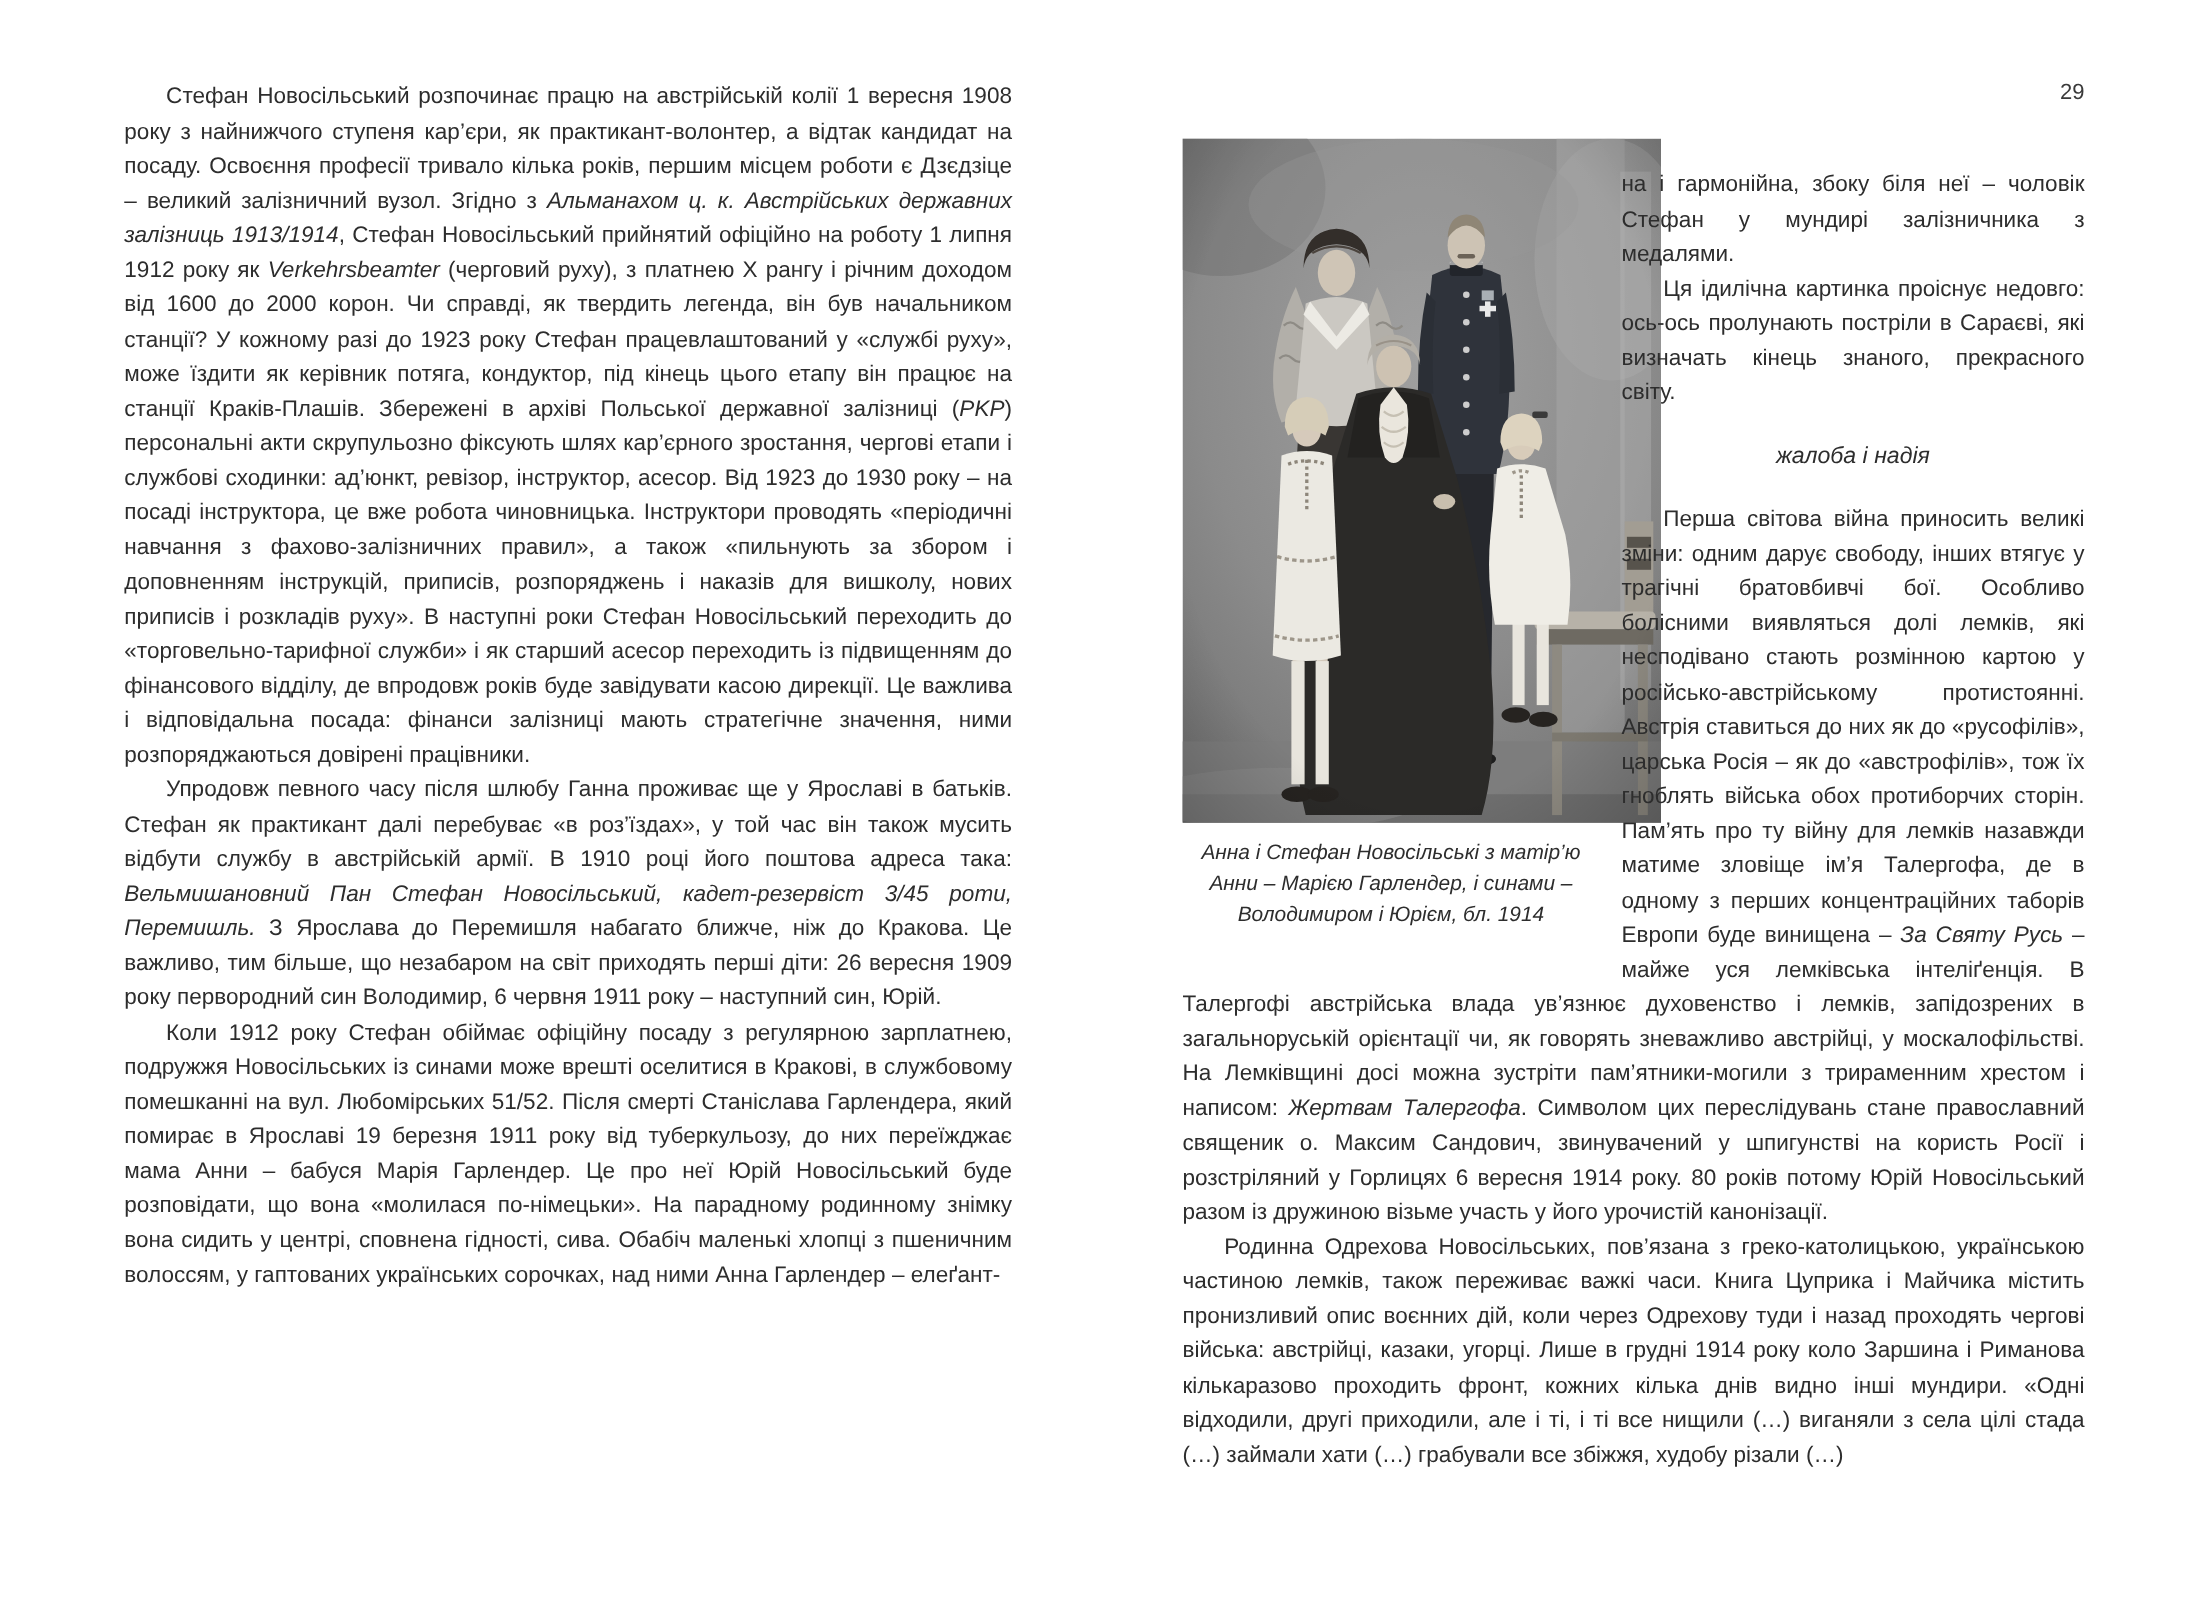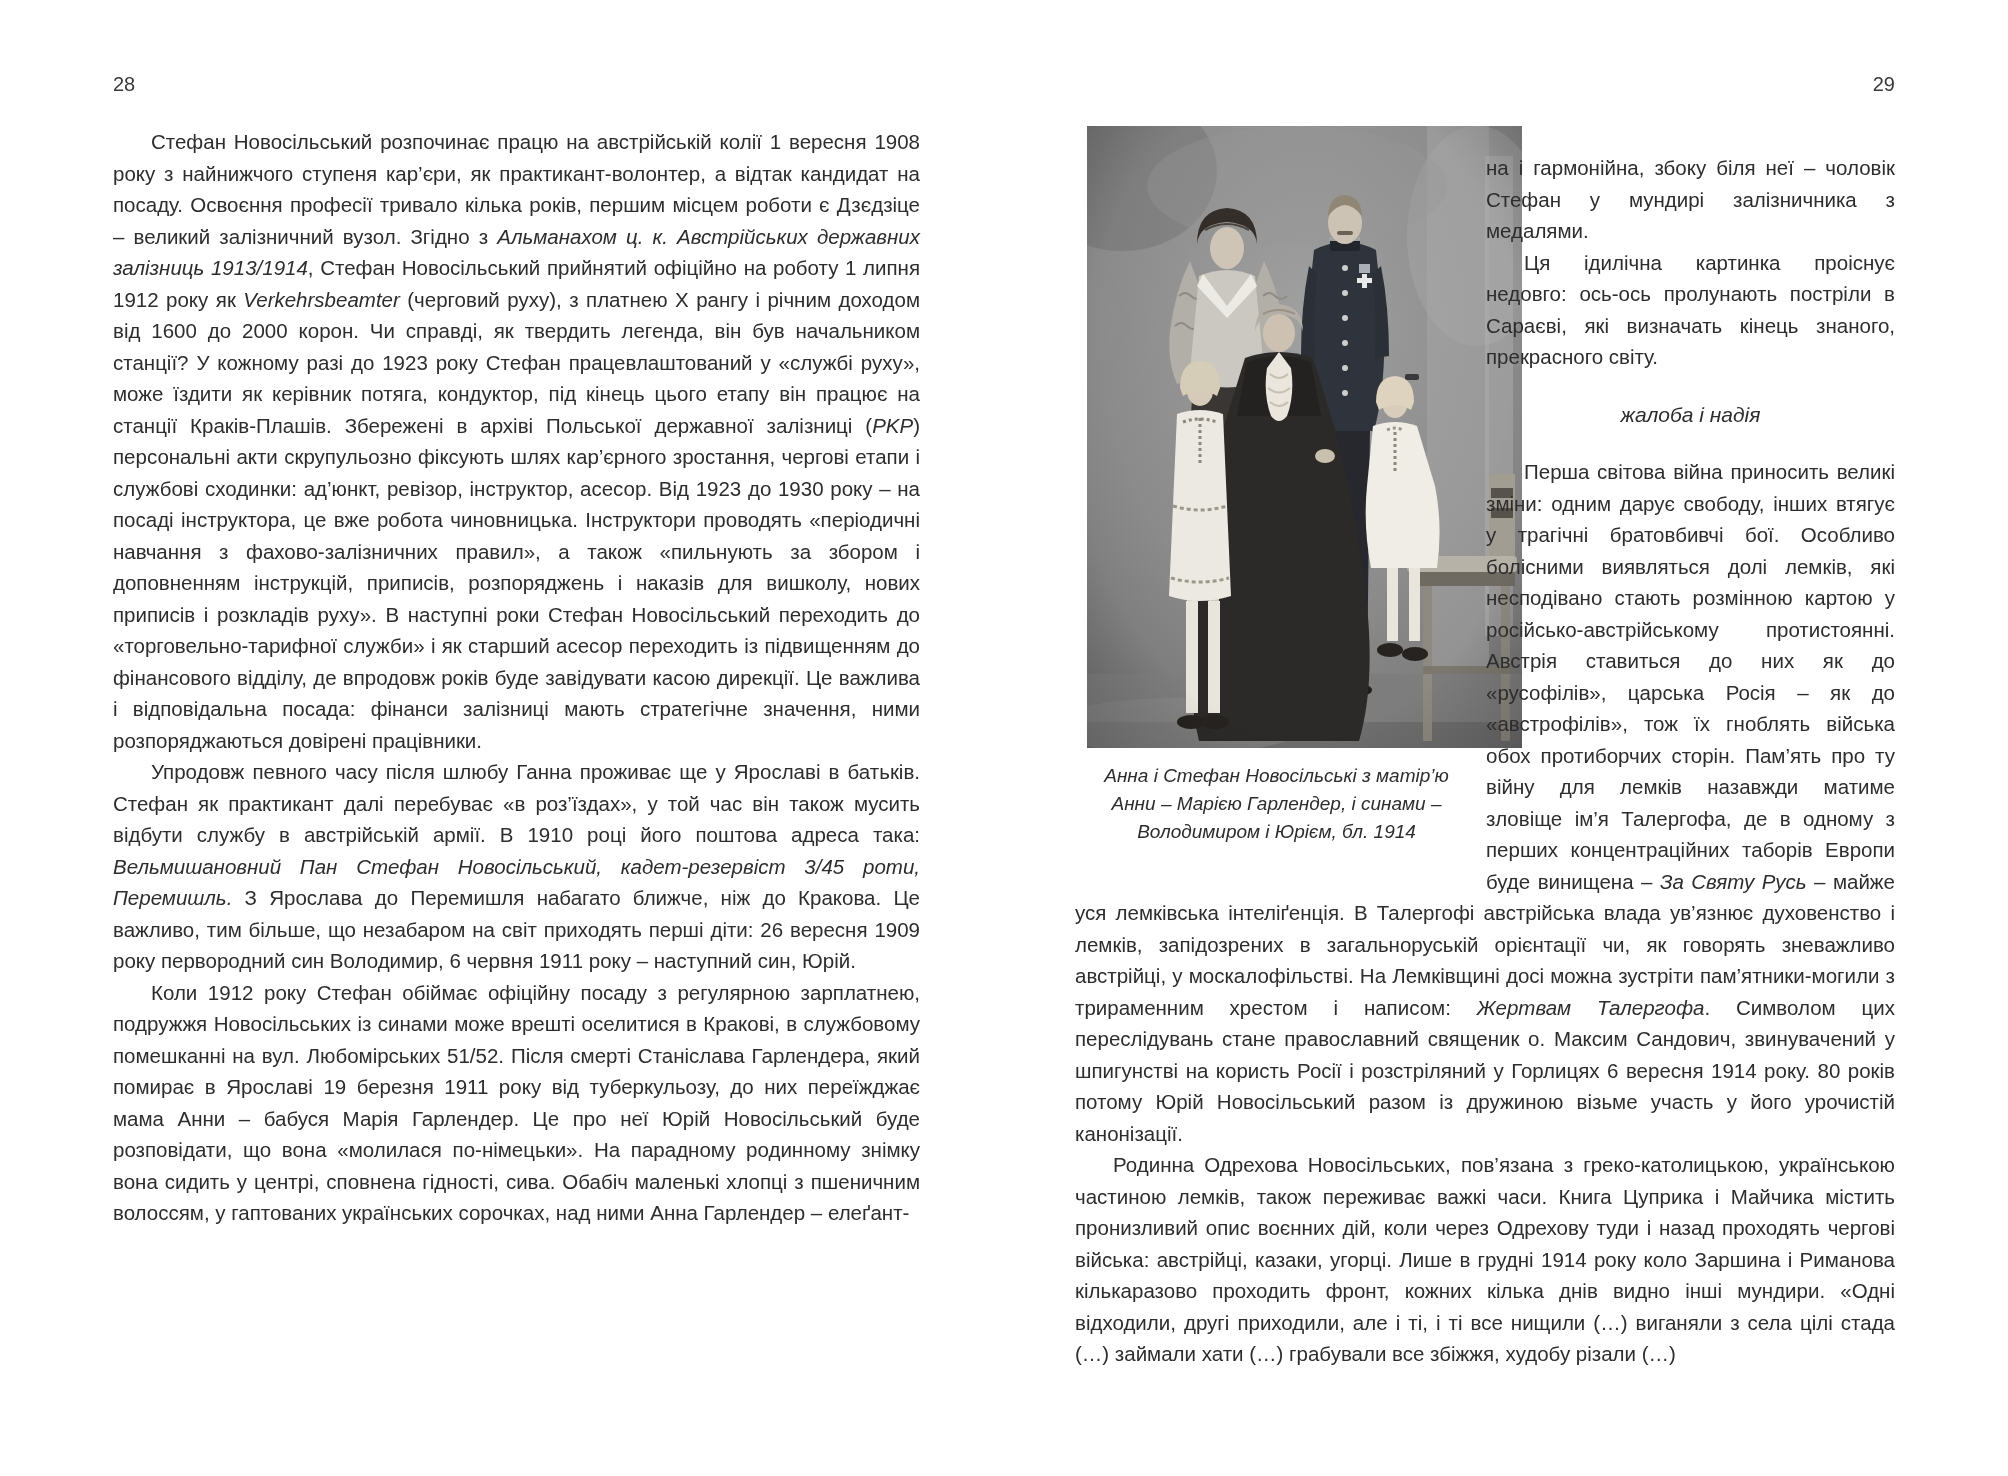--- a/index.html
+++ b/index.html
@@ -31,39 +31,38 @@
   .section-heading{
     text-align:center;
     font-style:italic;
     font-size:21px;
     line-height:31.5px;
     margin:26px 0;
   }
   figure.photo{
     float:left;
     width:379px;
-    margin:0 20px 26px 12px;
+    margin:0 20px 26px 0;
     padding:0;
   }
   figure.photo svg{display:block;}
   figcaption{
     margin-top:14px;
     font-style:italic;
     font-size:19px;
     line-height:28px;
     text-align:center;
     color:#2d2d2d;
   }
   i{font-style:italic;}
 </style>
 </head>
 <body>
 
 <div class="page page-left">
-  <div class="pagenum">28</div>
   <div class="textflow">
       <p class="para ind"><span>Стефан Новосільський розпочинає працю на австрійській колії 1 вересня 1908 року з найнижчого ступеня кар’єри, як практикант-волонтер, а відтак кандидат на посаду. Освоєння професії тривало кілька років, першим місцем роботи є Дзєдзіце – великий залізничний вузол. Згідно з </span><i>Альманахом ц. к. Австрійських державних залізниць 1913/1914</i><span>, Стефан Новосільський прийнятий офіційно на роботу 1 липня 1912 року як </span><i>Verkehrsbeamter</i><span> (черговий руху), з платнею X рангу і річним доходом від 1600 до 2000 корон. Чи справді, як твердить легенда, він був начальником станції? У кожному разі до 1923 року Стефан працевлаштований у «службі руху», може їздити як керівник потяга, кондуктор, під кінець цього етапу він працює на станції Краків-Плашів. Збережені в архіві Польської державної залізниці (</span><i>PKP</i><span>) персональні акти скрупульозно фіксують шлях кар’єрного зростання, чергові етапи і службові сходинки: ад’юнкт, ревізор, інструктор, асесор. Від 1923 до 1930 року – на посаді інструктора, це вже робота чиновницька. Інструктори проводять «періодичні навчання з фахово-залізничних правил», а також «пильнують за збором і доповненням інструкцій, приписів, розпоряджень і наказів для вишколу, нових приписів і розкладів руху». В наступні роки Стефан Новосільський переходить до «торговельно-тарифної служби» і як старший асесор переходить із підвищенням до фінансового відділу, де впродовж років буде завідувати касою дирекції. Це важлива і відповідальна посада: фінанси залізниці мають стратегічне значення, ними розпоряджаються довірені працівники.</span></p>
       <p class="para ind"><span>Упродовж певного часу після шлюбу Ганна проживає ще у Ярославі в батьків. Стефан як практикант далі перебуває «в роз’їздах», у той час він також мусить відбути службу в австрійській армії. В 1910 році його поштова адреса така: </span><i>Вельмишановний Пан Стефан Новосільський, кадет-резервіст 3/45 роти, Перемишль.</i><span> З Ярослава до Перемишля набагато ближче, ніж до Кракова. Це важливо, тим більше, що незабаром на світ приходять перші діти: 26 вересня 1909 року первородний син Володимир, 6 червня 1911 року – наступний син, Юрій.</span></p>
       <p class="para ind"><span>Коли 1912 року Стефан обіймає офіційну посаду з регулярною зарплатнею, подружжя Новосільських із синами може врешті оселитися в Кракові, в службовому помешканні на вул. Любомірських 51/52. Після смерті Станіслава Гарлендера, який помирає в Ярославі 19 березня 1911 року від туберкульозу, до них переїжджає мама Анни – бабуся Марія Гарлендер. Це про неї Юрій Новосільський буде розповідати, що вона «молилася по-німецьки». На парадному родинному знімку вона сидить у центрі, сповнена гідності, сива. Обабіч маленькі хлопці з пшеничним волоссям, у гаптованих українських сорочках, над ними Анна Гарлендер – елеґант-</span></p>
     </div>
 </div>
 
 <div class="page page-right">
   <div class="pagenum">29</div>
   <div class="textflow">

